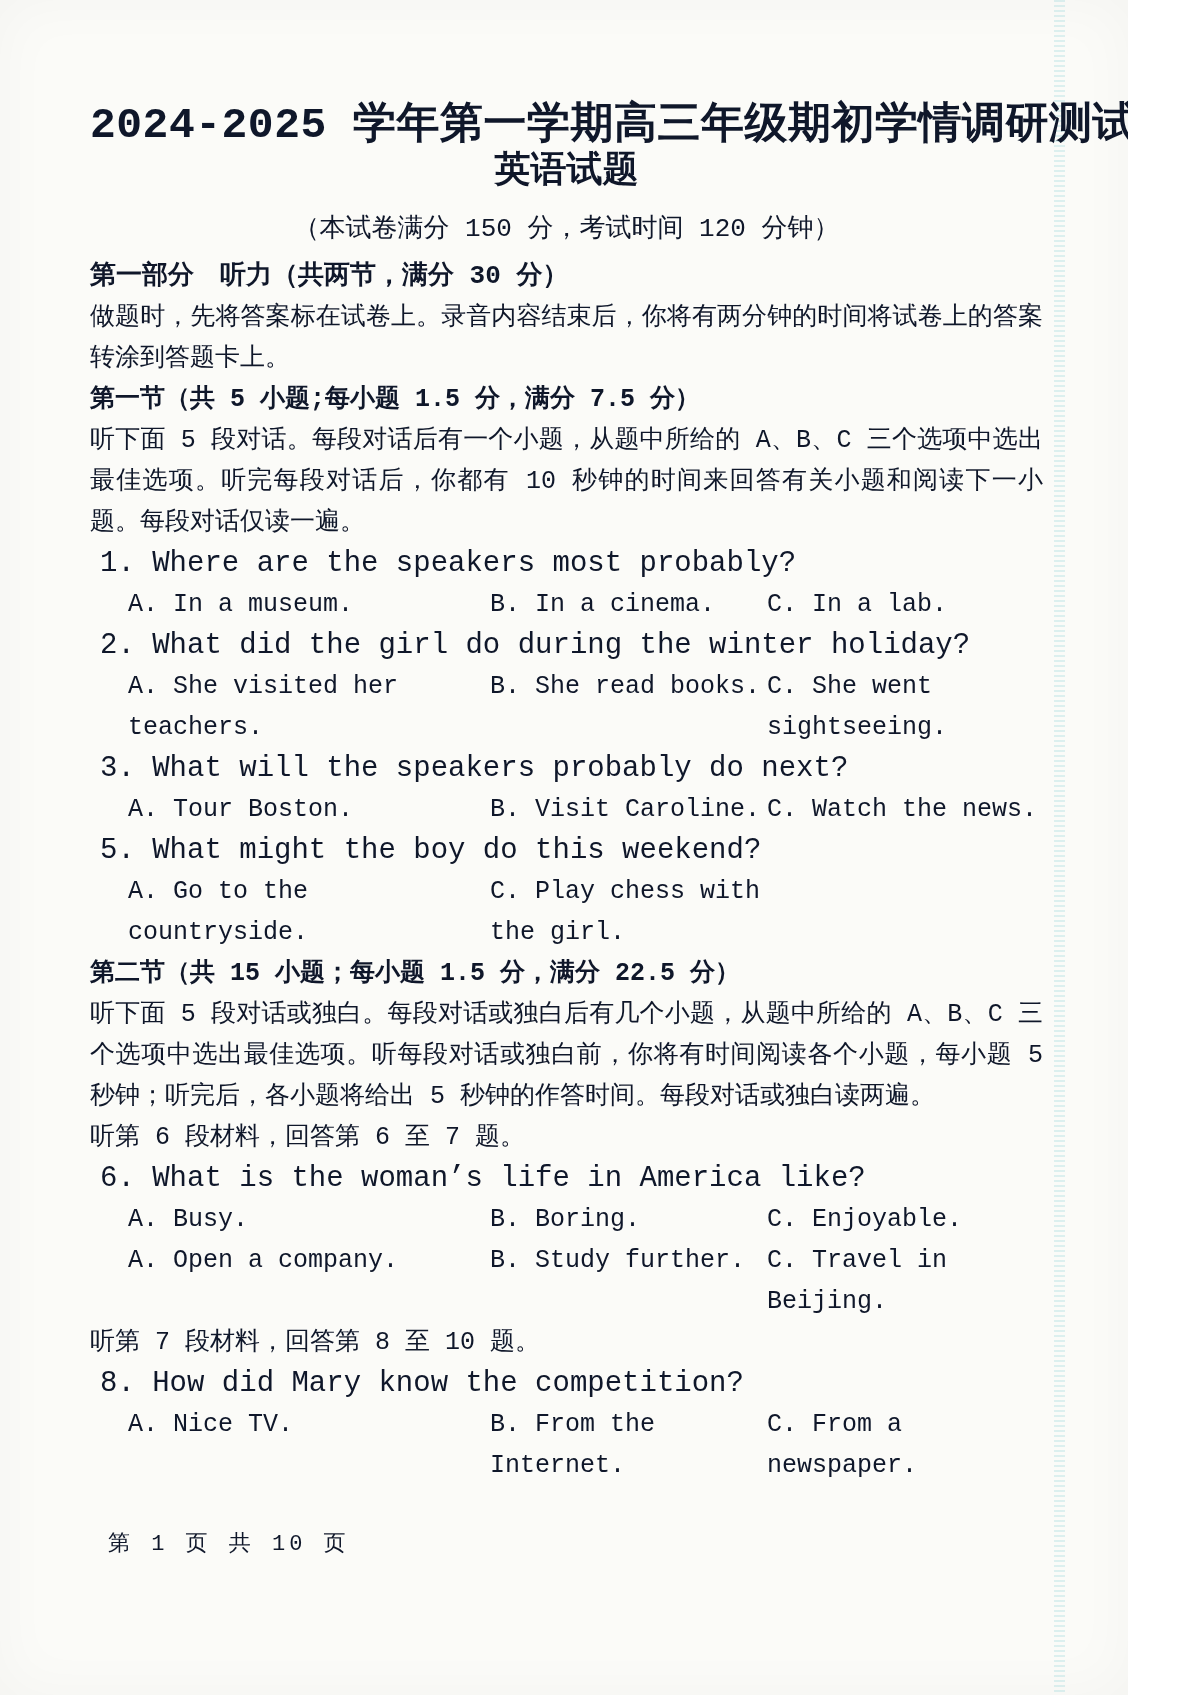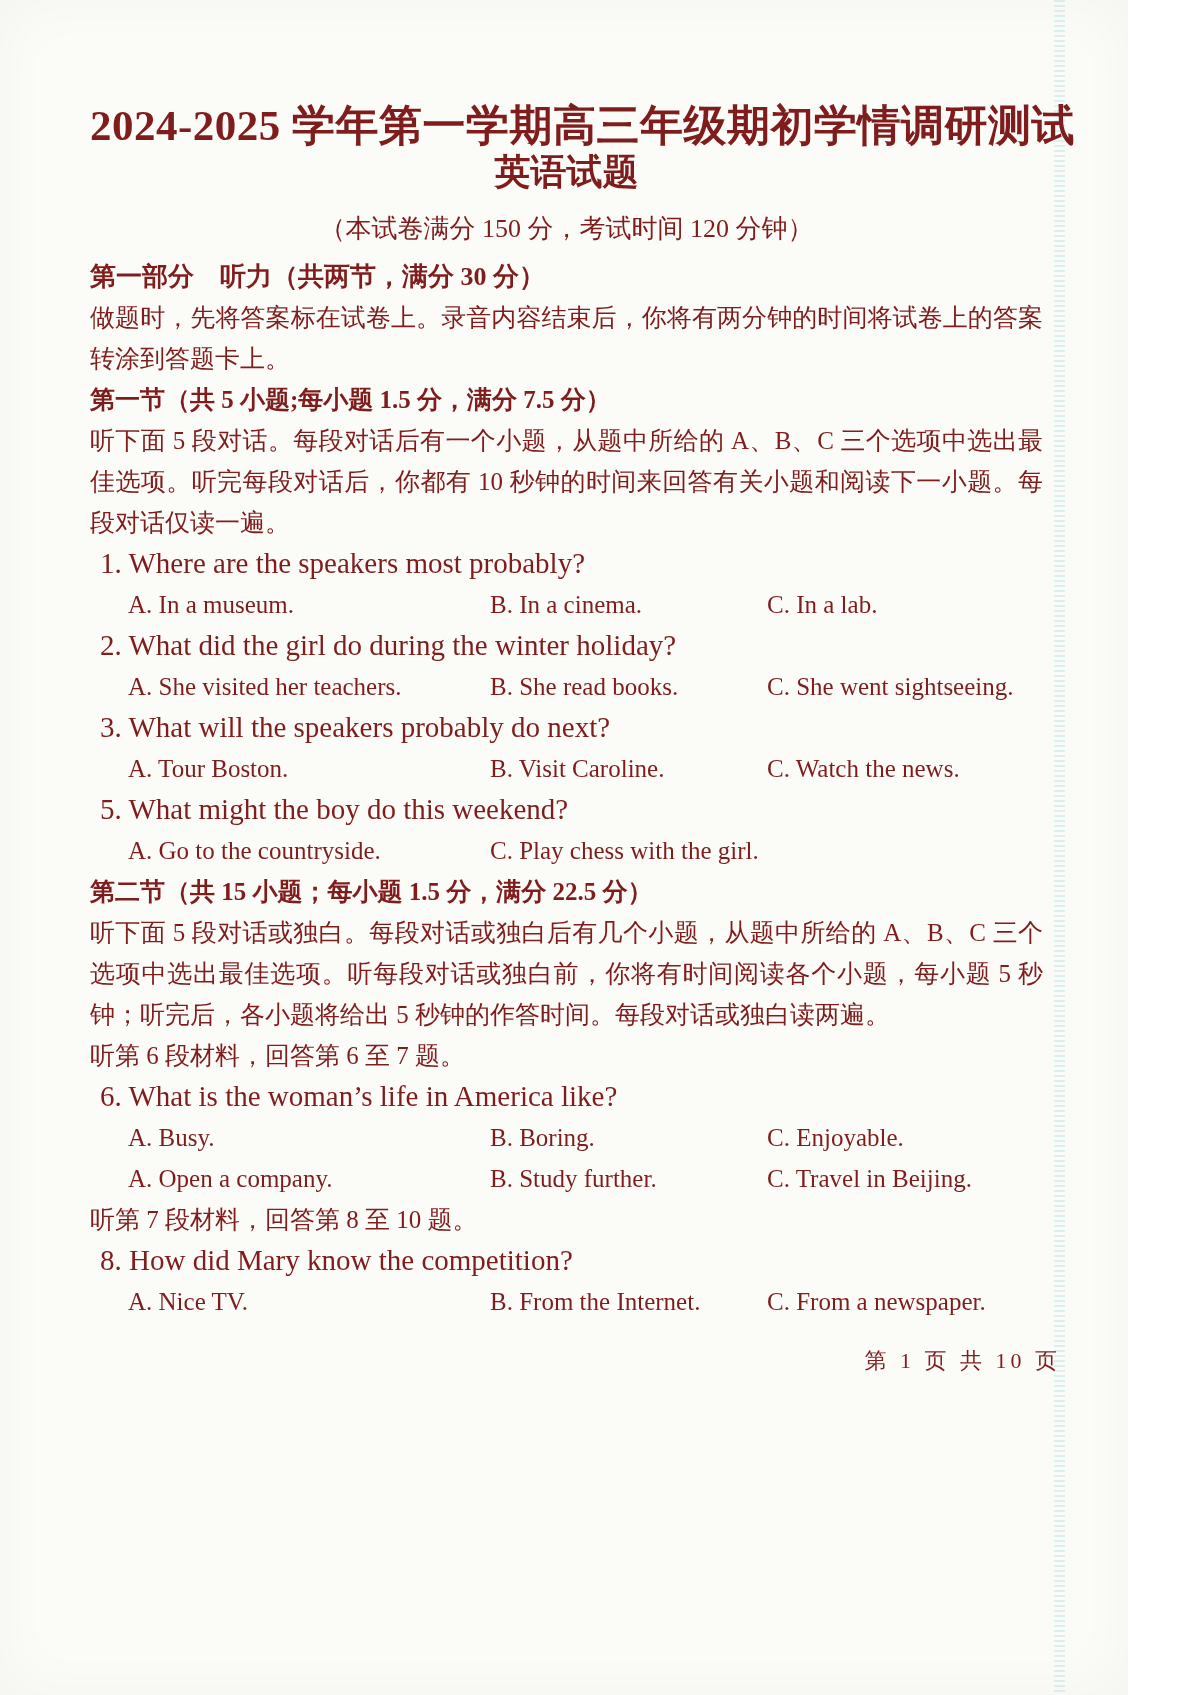--- a/index.html
+++ b/index.html
@@ -6,22 +6,22 @@
     margin: 0;
     padding: 0;
     background: #ffffff;
   }
   .page {
     position: relative;
     width: 1128px;
     height: 1695px;
     background: #fbfbf8;
     overflow: hidden;
-    color: #7f1d1d;
-    font-family: Liberation Serif, serif;
+    color: #0f172a;
+    font-family: Liberation Mono, monospace;
     box-shadow: inset 0 0 60px rgba(0,0,0,0.03);
   }
   
   .scan-band {
     position: absolute;
     top: 0;
     bottom: 0;
     right: 63px;
     width: 11px;
     background: repeating-linear-gradient(
@@ -90,22 +90,22 @@
     grid-template-columns: 362px 277px auto;
     font-size: 25px;
     line-height: 41px;
   }
   .opts-v {
     margin-left: 38px;
     font-size: 25px;
     line-height: 41px;
   }
   .footer {
-    margin-top: 24px;
-    text-align: right;
+    margin-top: 44px;
+    text-align: left;
     font-size: 22px;
     line-height: 30px;
     letter-spacing: 4px;
     transform: translateX(18px);
   }
 </style>
 </head>
 <body>
 
 <div class="page">

